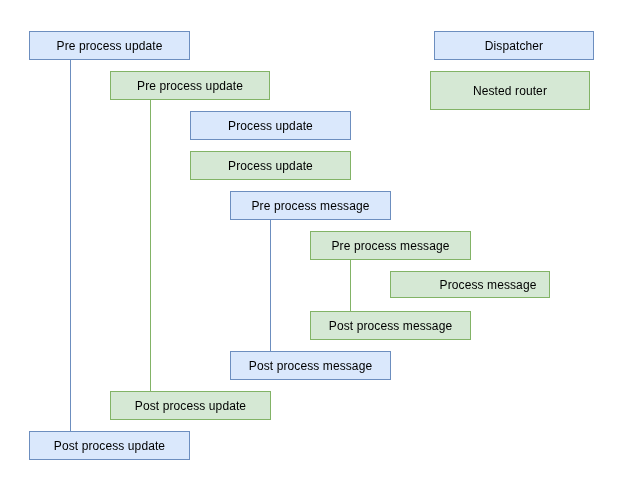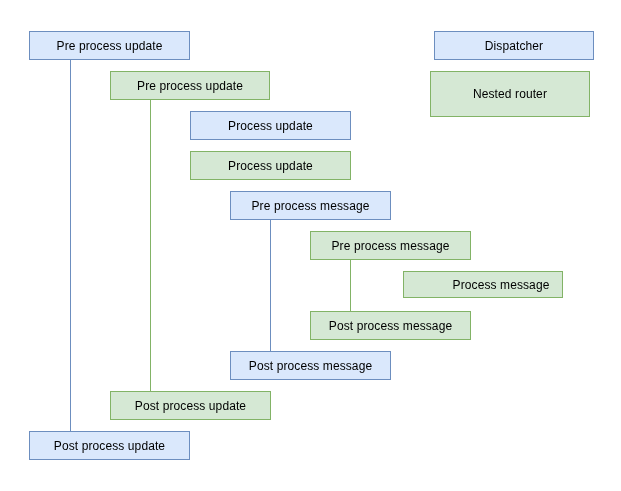--- a/index.html
+++ b/index.html
@@ -74,37 +74,37 @@
       </div>
       <div class="node green" style="left: 190px; top: 151px; width: 161px; height: 29px;">
         <span>Process update</span>
       </div>
       <div class="node blue" style="left: 230px; top: 191px; width: 161px; height: 29px;">
         <span>Pre process message</span>
       </div>
       <div class="node green" style="left: 310px; top: 231px; width: 161px; height: 29px;">
         <span>Pre process message</span>
       </div>
-      <div class="node green" style="left: 403px; top: 271px; width: 160px; height: 27px; padding-left: 36px;">
+      <div class="node green" style="left: 390px; top: 271px; width: 160px; height: 27px; padding-left: 36px;">
         <span>Process message</span>
       </div>
       <div class="node green" style="left: 310px; top: 311px; width: 161px; height: 29px;">
         <span>Post process message</span>
       </div>
       <div class="node blue" style="left: 230px; top: 351px; width: 161px; height: 29px;">
         <span>Post process message</span>
       </div>
       <div class="node green" style="left: 110px; top: 391px; width: 161px; height: 29px;">
         <span>Post process update</span>
       </div>
       <div class="node blue" style="left: 29px; top: 431px; width: 161px; height: 29px;">
         <span>Post process update</span>
       </div>
     </div>
   <div id="legend-layer">
       <div class="node blue" style="left: 434px; top: 31px; width: 160px; height: 29px;">
         <span>Dispatcher</span>
       </div>
-      <div class="node green" style="left: 430px; top: 71px; width: 160px; height: 46px;">
+      <div class="node green" style="left: 430px; top: 71px; width: 160px; height: 39px;">
         <span>Nested router</span>
       </div>
     </div>
 </div>
 
 </body></html>

